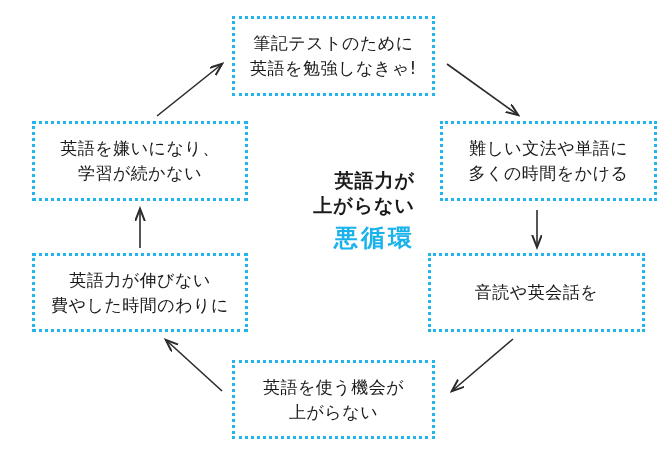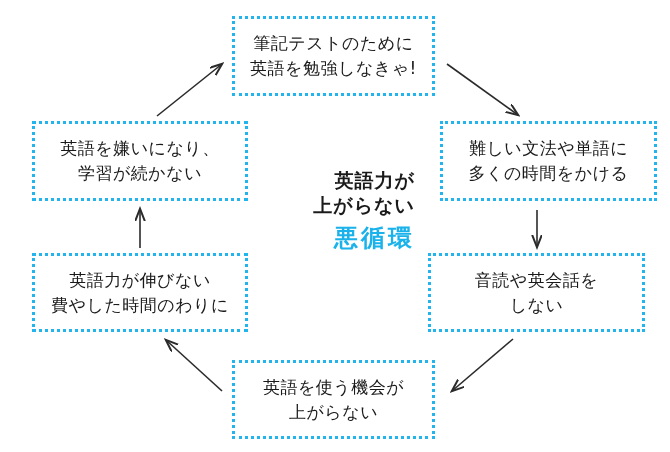--- a/index.html
+++ b/index.html
@@ -139,21 +139,20 @@
     <span class="node-line">英語を勉強しなきゃ!</span>
   </div>
 
   <div id="node-right-upper" class="node-box">
     <span class="node-line">難しい文法や単語に</span>
     <span class="node-line">多くの時間をかける</span>
   </div>
 
   <div id="node-right-lower" class="node-box">
     <span class="node-line">音読や英会話を</span>
-    <span class="node-line">しない</span>
   </div>
 
   <div id="node-bottom" class="node-box">
     <span class="node-line">英語を使う機会が</span>
     <span class="node-line">上がらない</span>
   </div>
 
   <div id="node-left-lower" class="node-box">
     <span class="node-line">英語力が伸びない</span>
     <span class="node-line">費やした時間のわりに</span>

